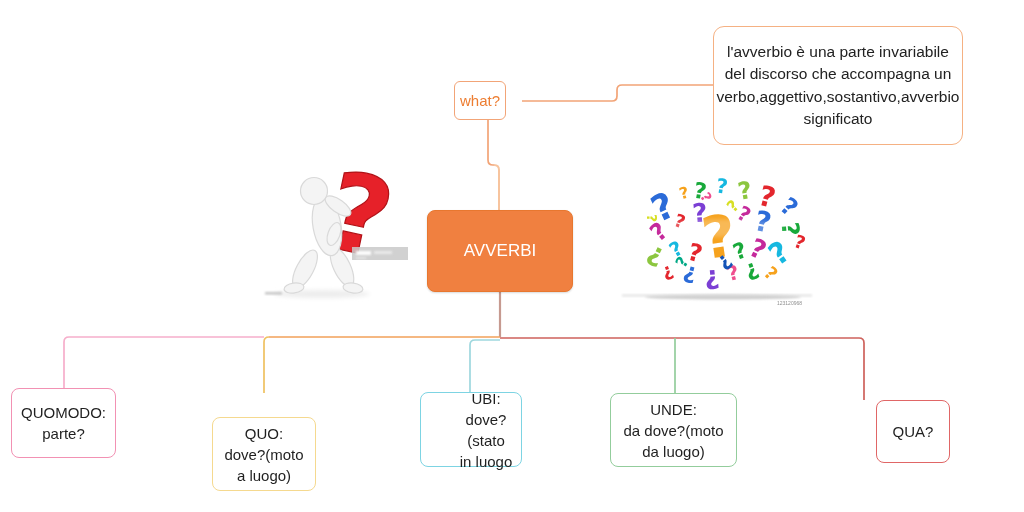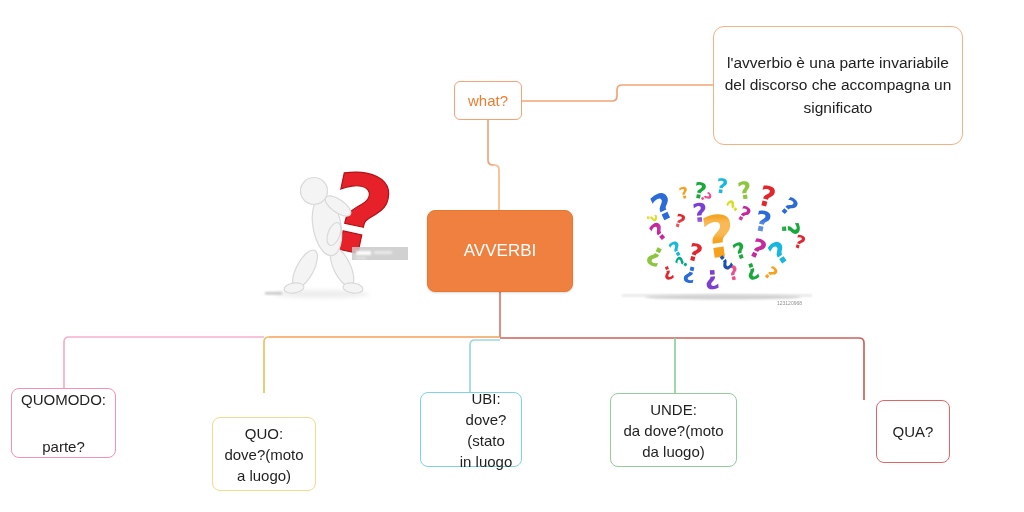--- a/index.html
+++ b/index.html
@@ -7,21 +7,21 @@
   body { font-family:"Liberation Sans", sans-serif; }
   #stage { position:relative; width:1024px; height:512px; background:#fff; }
   #art { position:absolute; left:0; top:0; width:1024px; height:512px; }
 
   .node { position:absolute; display:flex; flex-direction:column; align-items:center;
           justify-content:center; text-align:center; background:#fff; border-radius:8px;
           border:1.6px solid #ccc; color:#1f1f1f; }
   .node span { display:block; }
 
   #def-box   { left:713px; top:26px;  width:250px; height:119px; font-size:15.5px; line-height:22.4px; border-radius:11px; }
-  #what-box  { left:454px; top:81px;  width:68px;  height:39px;  font-size:15px; border-radius:6px; }
+  #what-box  { left:454px; top:81px;  width:52px;  height:39px;  font-size:15px; border-radius:6px; }
   #root-box  { left:427px; top:210px; width:146px; height:82px;  font-size:17px; line-height:24px;
                border-radius:8px; box-shadow:0 1px 2px rgba(0,0,0,0.15);gap:16px; }
   .child-box { font-size:15px; line-height:21px; }
   #child-0 { left:11px;  top:388px; width:105px; height:70px; }
   #child-1 { left:212px; top:393px; width:104px; height:74px; }
   #child-2 { left:420px; top:392px; width:102px; height:75px;padding-left:30px; }
   #child-3 { left:610px; top:393px; width:127px; height:74px; }
   #child-4 { left:828px; top:400px; width:74px;  height:63px;margin-left:48px; }
 </style>
 </head>
@@ -115,32 +115,33 @@
       <ellipse cx="723" cy="297" rx="78" ry="2.4" fill="#cfcfcf" filter="url(#soft)"></ellipse>
       <rect x="622" y="294.5" width="190" height="2" fill="#dadada" opacity="0.8" filter="url(#soft)"></rect>
       <ellipse cx="722" cy="228" rx="62" ry="9" fill="#ffffff" opacity="0.25" filter="url(#softer)"></ellipse>
       <text id="cluster-wm-id" x="777" y="305" font-size="5" fill="#8f8f8f">123120968</text>
     </g>
   </svg>
 
   <div class="node" id="def-box" style="border-color: rgb(245, 177, 131); color: rgb(34, 34, 34);">
     <span>l'avverbio  è una parte invariabile</span>
     <span>del discorso che accompagna un</span>
+    <span>verbo,aggettivo,sostantivo,avverbio</span>
     <span>significato</span>
   </div>
 
   <div class="node" id="what-box" style="border-color: rgb(242, 164, 119); color: rgb(237, 125, 49);">
     <span>what?</span>
   </div>
 
   <div class="node" id="root-box" style="background: rgb(240, 128, 64); border-color: rgb(232, 119, 47); color: rgb(255, 255, 255);">
     <span>AVVERBI</span>
   </div>
 
-  <div class="node child-box" id="child-0" style="border-color: rgb(242, 145, 179); justify-content: space-between;">
+  <div class="node child-box" id="child-0" style="border-color: rgb(242, 145, 179);">
     <span>QUOMODO:</span>
     <span>parte?</span>
   </div>
   <div class="node child-box" id="child-1" style="border-color: rgb(245, 217, 143); margin-top: 24px;">
     <span>QUO:</span>
     <span>dove?(moto</span>
     <span>a luogo)</span>
   </div>
   <div class="node child-box" id="child-2" style="border-color: rgb(125, 212, 227);">
     <span>UBI:</span>

